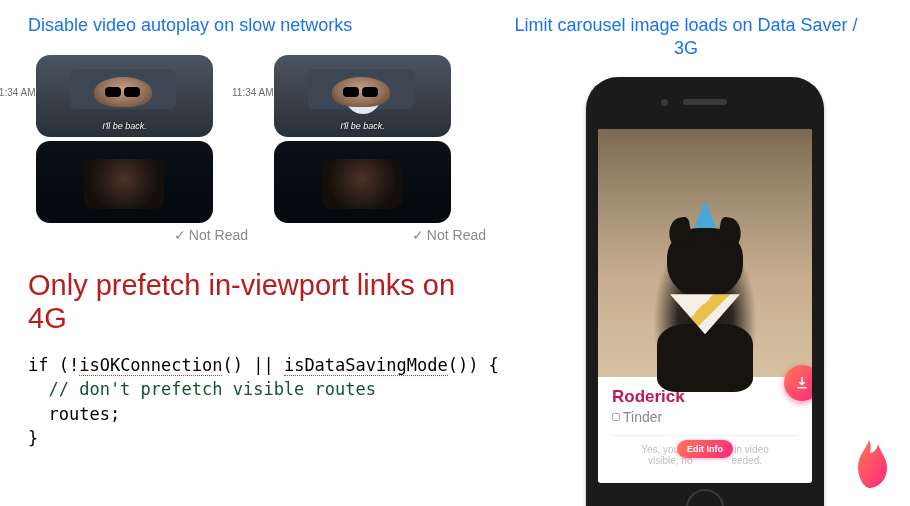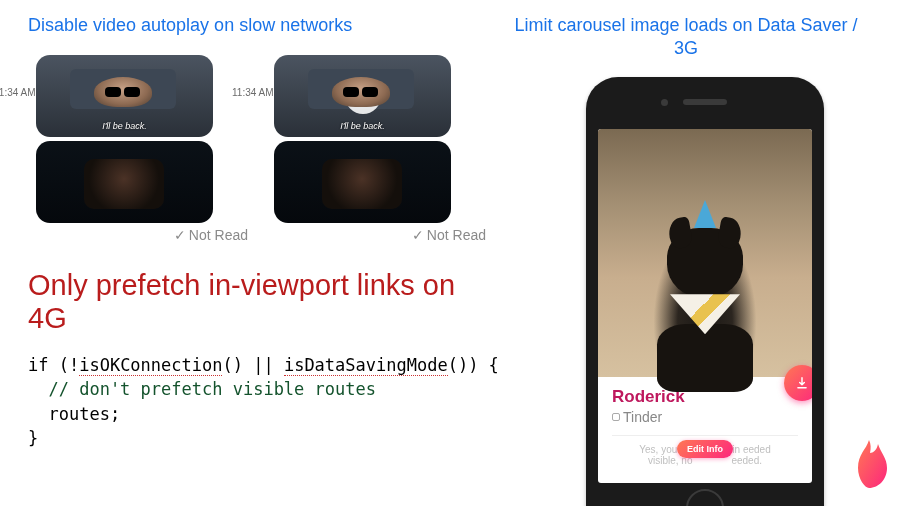--- a/index.html
+++ b/index.html
@@ -281,21 +281,21 @@
             </svg>
         </div>
         <div class="profile-block">
           <div class="profile-name">Roderick</div>
           <div class="profile-sub">
             <span class="sub-icon"></span>
             <span>Tinder</span>
           </div>
           <div class="hr"></div>
           <div class="muted-line">
-            <span>Yes, you can</span>&nbsp;&nbsp;&nbsp;&nbsp;&nbsp;&nbsp;&nbsp;&nbsp;&nbsp;&nbsp;&nbsp;&nbsp;&nbsp;<span>in eeded</span><br>
+            <span>Yes, you can</span>&nbsp;&nbsp;&nbsp;&nbsp;&nbsp;&nbsp;&nbsp;&nbsp;&nbsp;&nbsp;&nbsp;&nbsp;&nbsp;<span>in video</span><br>
             <span>visible, no</span>&nbsp;&nbsp;&nbsp;&nbsp;&nbsp;&nbsp;&nbsp;&nbsp;&nbsp;&nbsp;&nbsp;&nbsp;&nbsp;&nbsp;<span>eeded.</span>
             <div class="edit-pill">Edit Info</div>
           </div>
         </div>
       </div>
       <div class="home-btn"></div>
     </div>
 
     <div class="tinder-logo">
       <svg viewBox="0 0 46 54">

